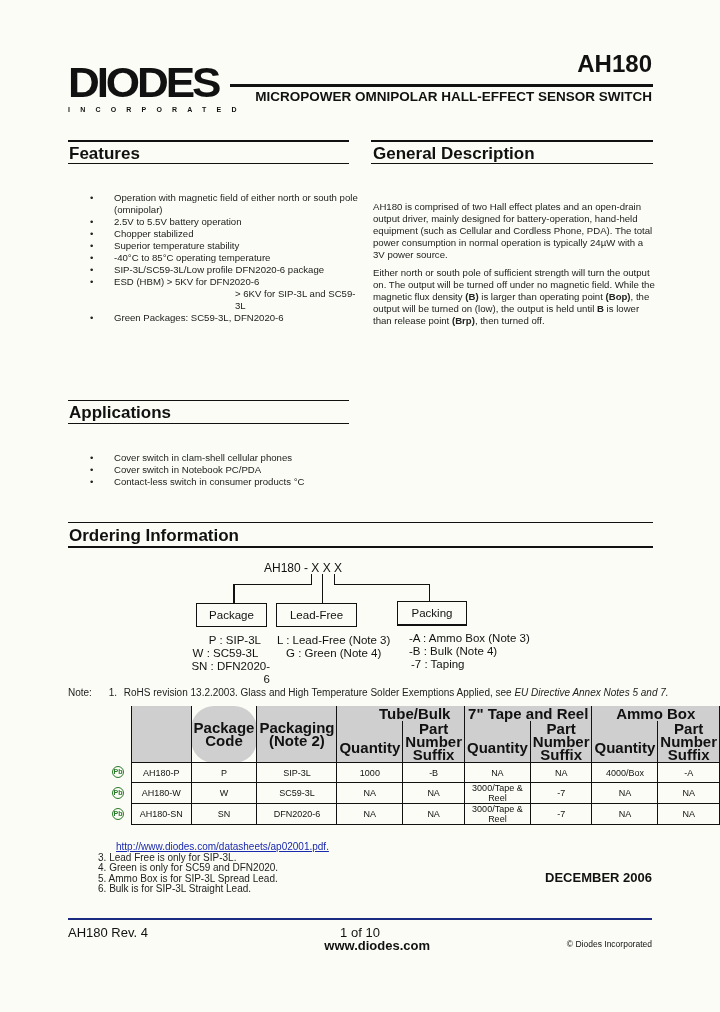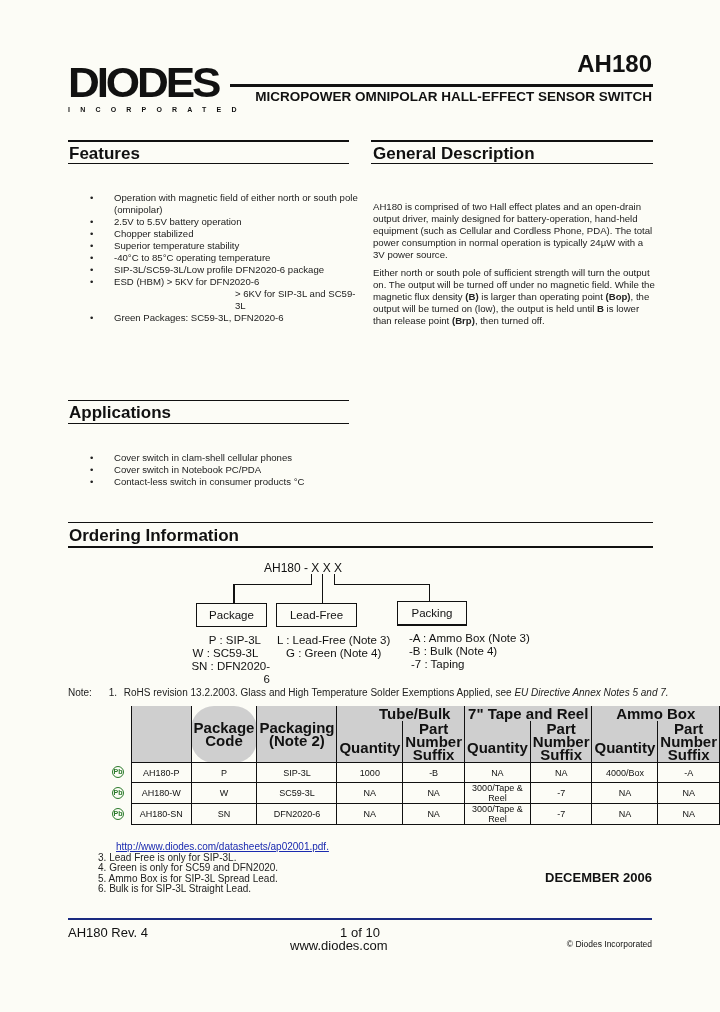--- a/index.html
+++ b/index.html
@@ -180,15 +180,15 @@
   <div style="padding-left:48px;"><a style="color:#1a2ab0;text-decoration:underline;">http://www.diodes.com/datasheets/ap02001.pdf.</a></div>
   <div style="padding-left:30px;"><span>3.</span> <span>Lead Free is only for SIP-3L.</span></div>
   <div style="padding-left:30px;"><span>4.</span> <span>Green is only for SC59 and DFN2020.</span></div>
   <div style="padding-left:30px;"><span>5.</span> <span>Ammo Box is for SIP-3L Spread Lead.</span></div>
   <div style="padding-left:30px;"><span>6.</span> <span>Bulk is for SIP-3L Straight Lead.</span></div>
 </div>
 
 <div class="abs footer-rule"></div>
 <div class="abs ft" style="left:68px;top:925px;">AH180 Rev. 4</div>
 <div class="abs ft" style="left:300px;top:925px;width:120px;text-align:center;">1 of 10</div>
-<div class="abs ft" style="left:290px;top:938px;width:140px;text-align:left;font-weight:normal;">www.diodes.com</div>
+<div class="abs ft" style="left:290px;top:938px;width:140px;text-align:right;font-weight:bold;">www.diodes.com</div>
 <div class="abs ft" style="right:68px;top:870px;font-weight:bold;">DECEMBER 2006</div>
 <div class="abs" style="right:68px;top:939px;font-size:8.5px;">© Diodes Incorporated</div>
 
 </body></html>

